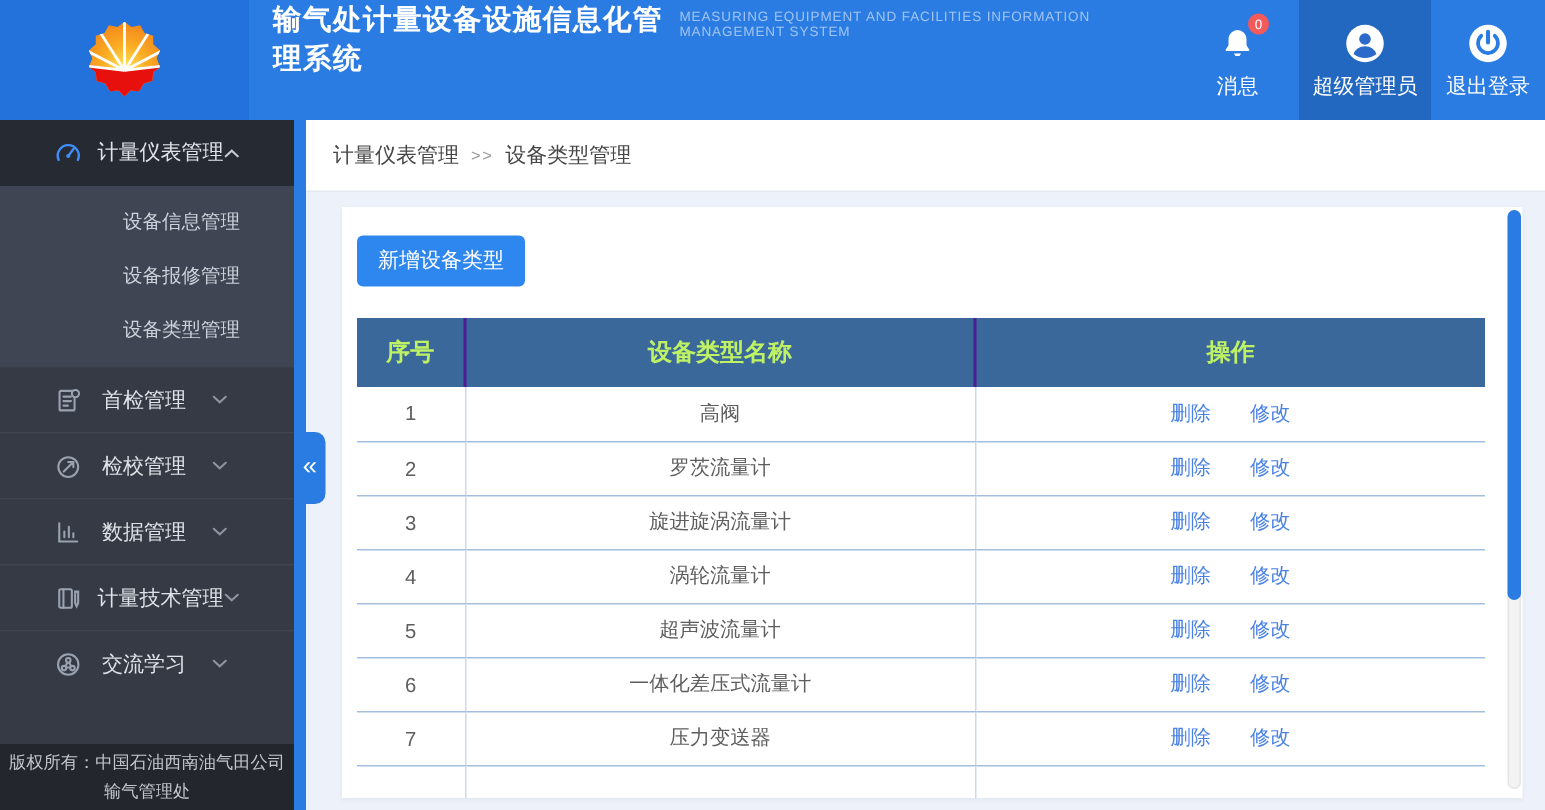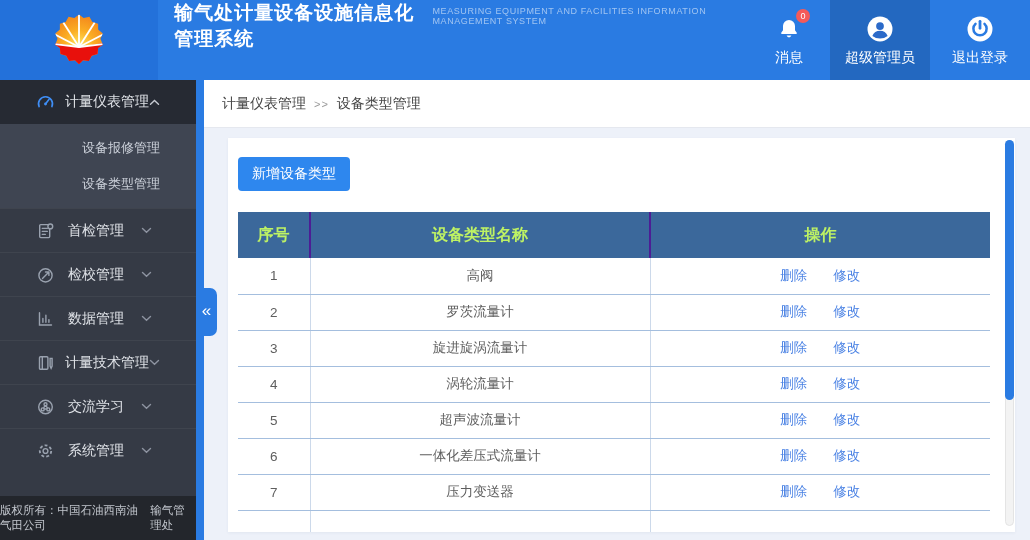--- a/index.html
+++ b/index.html
@@ -11,37 +11,37 @@
     background:#2a7be2; display:flex; align-items:stretch; z-index:5; }
   .logo-block { width:196px; background:#2371da; display:flex; align-items:center; justify-content:center; }
   .title-block { display:flex; justify-content:center; margin-left:16px; }
   .app-title { color:#fff; font-size:19px; font-weight:bold; letter-spacing:1px; }
   .app-subtitle { color:rgba(255,255,255,.55); font-size:9px; margin-top:6px; letter-spacing:.6px; }
   .header-right { margin-left:auto; display:flex; }
   .hbtn { width:82px; display:flex; flex-direction:column; align-items:center; justify-content:center;
     color:#fff; font-size:14px; cursor:pointer; }
   .hbtn .hicon { position:relative; height:32px; display:flex; align-items:center; justify-content:center; }
   .hbtn .hlabel { margin-top:4px; }
-  .hbtn.user { width:100px; background:rgba(0,0,0,.15); }
-  .hbtn.logout { width:100px; }
+  .hbtn.user { width:88px; background:rgba(0,0,0,.15); }
+  .hbtn.logout { width:76px; }
   .badge { position:absolute; top:-4px; right:-9px; min-width:14px; height:14px; border-radius:8px;
     background:#f45a5a; color:#fff; font-size:9px; line-height:14px; text-align:center; padding:0 3px; }
 
   
   .sidebar { position:absolute; left:0; top:80px; width:196px; height:460px; background:#353a45; }
   .menu-item { height:44px; display:flex; align-items:center; padding-left:36px; cursor:pointer;
     border-top:1px solid rgba(255,255,255,.05); color:#dfe2e7; font-size:14px; }
   .menu-item.active { background:#262a33; border-top:none; }
   .mi-icon { width:22px; height:18px; margin-right:10px; display:flex; align-items:center; }
   .mi-label { flex:0 0 auto; }
   .mi-chev { margin-left:auto; margin-right:44px; display:flex; align-items:center; }
   .submenu { background:#3f4552; padding:6px 0; }
   .submenu-item { height:36px; line-height:36px; padding-left:82px; color:#ccd1da; font-size:13px; cursor:pointer; }
   .side-footer { position:absolute; left:0; bottom:0; width:196px; height:44px; background:#23262c;
-    display:flex; flex-direction:row; align-items:center; justify-content:center; gap:4px;
+    display:flex; flex-direction:column; align-items:center; justify-content:center; gap:4px;
     color:#c2c6cd; font-size:11.5px; }
 
   
   .blue-strip { position:absolute; left:196px; top:80px; width:8px; height:460px; background:#2a7be2; }
   .collapse-tab { position:absolute; left:196px; top:288px; width:21px; height:48px; background:#2a7be2;
     border-radius:0 7px 7px 0; color:#fff; font-size:17px; display:flex; align-items:center;
     justify-content:center; cursor:pointer; padding-bottom:2px; }
   .green-tab { position:absolute; left:489px; top:80px; width:47px; height:22px; background:#3bbd70;
     display:flex; align-items:center; justify-content:center; cursor:pointer; border-radius:0 0 2px 2px; }
 
@@ -154,20 +154,21 @@
           </svg>
         </span>
         <span class="mi-label">计量仪表管理</span>
         <span class="mi-chev">
           <svg width="11" height="7" viewBox="0 0 11 7" fill="none" stroke="#c6cad2" stroke-width="1.4" stroke-linecap="round">
             <path d="M1.5 5.2 L5.5 1.5 L9.5 5.2"></path>
           </svg>
         </span>
       </div>
       <div class="submenu">
+        <div class="submenu-item">设备信息管理</div>
         <div class="submenu-item">设备报修管理</div>
         <div class="submenu-item">设备类型管理</div>
       </div>
       <div class="menu-item">
         <span class="mi-icon">
           <svg width="19" height="18" viewBox="0 0 18 18">
             <rect x="3.2" y="2.6" width="10" height="13" rx="1" stroke="#9aa2af" stroke-width="1.4" fill="none" stroke-linecap="round"></rect>
             <path d="M5.8 6.4h5M5.8 9.4h5M5.8 12.4h3" stroke="#9aa2af" stroke-width="1.4" fill="none" stroke-linecap="round"></path>
             <circle cx="13.8" cy="4.4" r="2.4" fill="#353a45" stroke="#9aa2af" stroke-width="1.4" stroke-linecap="round"></circle>
           </svg>
@@ -226,34 +227,20 @@
         <span class="mi-icon">
           <svg width="19" height="18" viewBox="0 0 18 18">
             <circle cx="9" cy="9" r="6.8" stroke="#9aa2af" stroke-width="1.4" fill="none" stroke-linecap="round"></circle>
             <path d="M9 6.6 L6.6 11 M9 6.6 L11.4 11 M6.6 11 H11.4" stroke="#9aa2af" stroke-width="1.4" fill="none" stroke-linecap="round"></path>
             <circle cx="9" cy="6.2" r="1.5" fill="#353a45" stroke="#9aa2af" stroke-width="1.4" stroke-linecap="round"></circle>
             <circle cx="6.2" cy="11.4" r="1.5" fill="#353a45" stroke="#9aa2af" stroke-width="1.4" stroke-linecap="round"></circle>
             <circle cx="11.8" cy="11.4" r="1.5" fill="#353a45" stroke="#9aa2af" stroke-width="1.4" stroke-linecap="round"></circle>
           </svg>
         </span>
         <span class="mi-label">交流学习</span>
-        <span class="mi-chev">
-          <svg width="11" height="7" viewBox="0 0 11 7" fill="none" stroke="#8d93a0" stroke-width="1.4" stroke-linecap="round">
-            <path d="M1.5 1.5 L5.5 5.2 L9.5 1.5"></path>
-          </svg>
-        </span>
-      </div>
-      <div class="menu-item">
-        <span class="mi-icon">
-          <svg width="19" height="18" viewBox="0 0 18 18">
-            <circle cx="9" cy="9" r="5.7" stroke="#9aa2af" stroke-width="1.8" fill="none" stroke-dasharray="2.9 2.15"></circle>
-            <circle cx="9" cy="9" r="2.4" stroke="#9aa2af" stroke-width="1.4" fill="none" stroke-linecap="round"></circle>
-          </svg>
-        </span>
-        <span class="mi-label">系统管理</span>
         <span class="mi-chev">
           <svg width="11" height="7" viewBox="0 0 11 7" fill="none" stroke="#8d93a0" stroke-width="1.4" stroke-linecap="round">
             <path d="M1.5 1.5 L5.5 5.2 L9.5 1.5"></path>
           </svg>
         </span>
       </div>
     </div>
   <div class="side-footer">
     <div>版权所有：中国石油西南油气田公司</div>
     <div>输气管理处</div>

